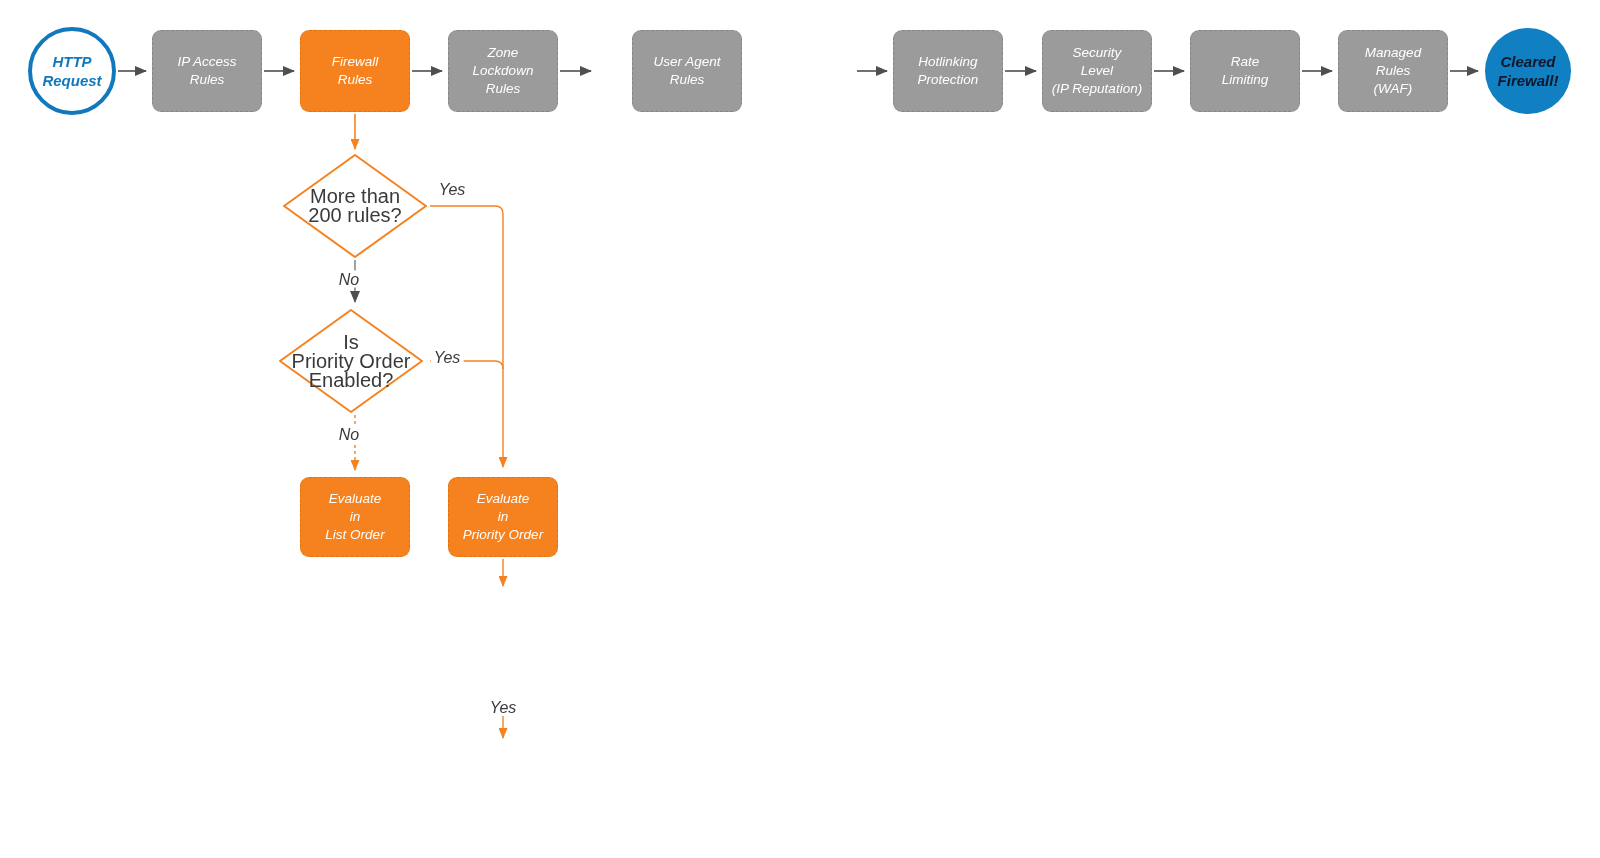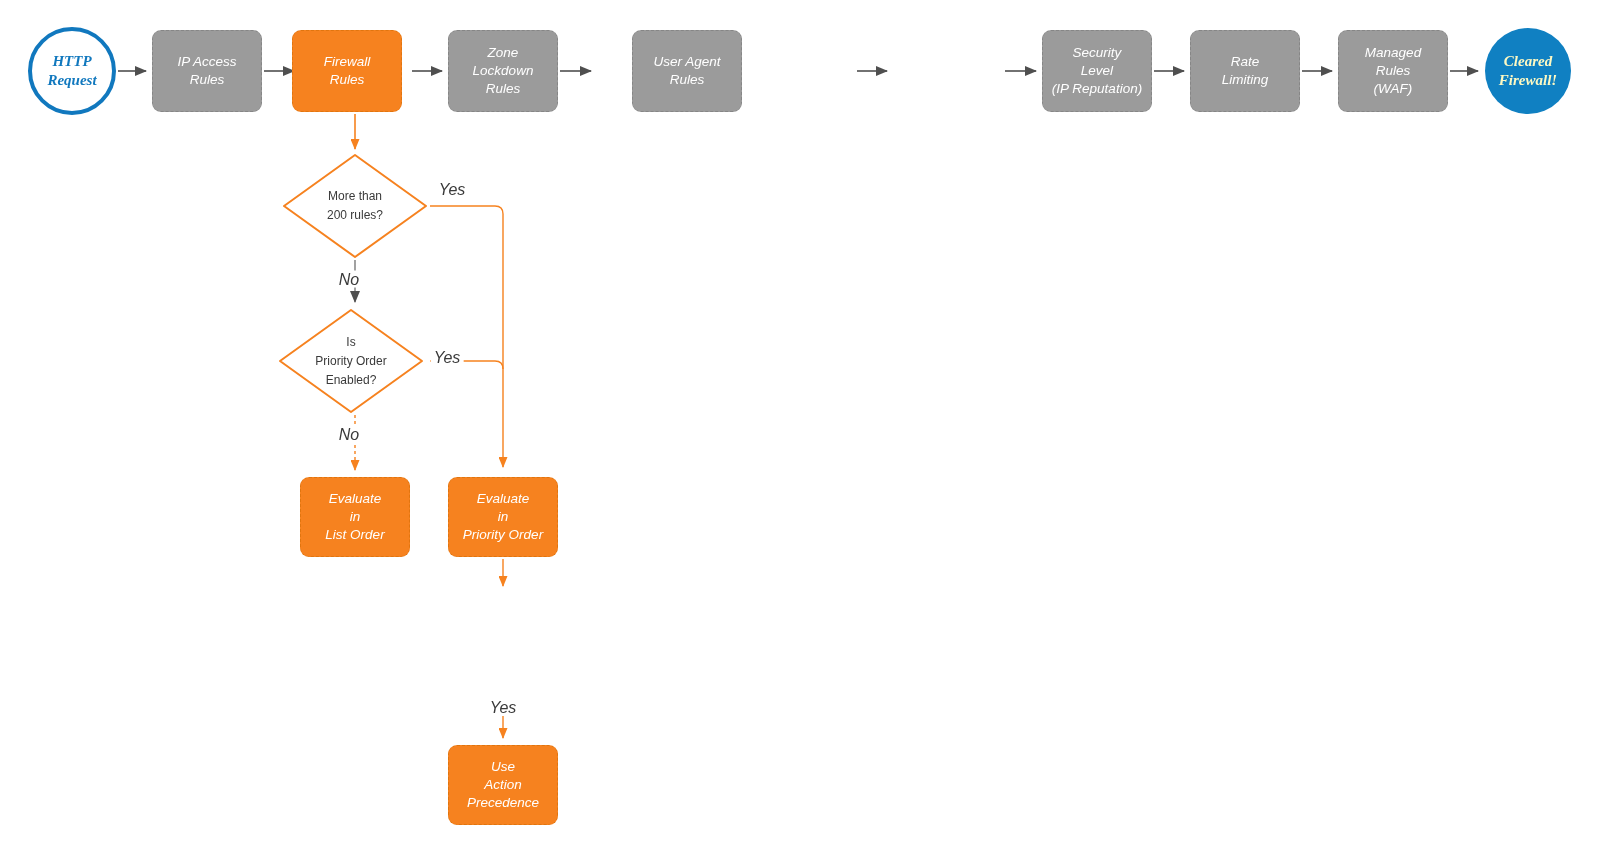--- a/index.html
+++ b/index.html
@@ -16,31 +16,31 @@
     text-align:center;font-style:italic;color:#ffffff;font-size:13.5px;line-height:18px;
     z-index:2;
   }
   .pnode .nlabel{white-space:pre-line;}
   .gray{background:#9B9B9B;border:1px dashed #868686;}
   .orange{background:#F6821F;border:1px dashed #e0750f;}
   
   .circle{
     position:absolute;border-radius:50%;box-sizing:border-box;display:flex;
     align-items:center;justify-content:center;text-align:center;
-    font-style:italic;font-weight:bold;font-size:15px;line-height:19px;z-index:2;font-family:Liberation Serif, serif;
+    font-style:italic;font-weight:bold;font-size:15px;line-height:19px;z-index:2;
   }
   .circle .nlabel{white-space:pre-line;}
   .start-circle{left:28px;top:27px;width:88px;height:88px;background:#ffffff;border:4px solid #1178BE;color:#1178BE;}
-  .end-circle{left:1485px;top:28px;width:86px;height:86px;background:#1080C2;color:#fef9c3;}
+  .end-circle{left:1485px;top:28px;width:86px;height:86px;background:#1080C2;color:#0f172a;}
   
   .diamond{position:absolute;z-index:2;}
   .diamond svg{position:absolute;left:0;top:0;}
   .dlabel{
     position:absolute;left:0;top:0;right:0;bottom:0;display:flex;align-items:center;justify-content:center;
-    text-align:center;font-size:12px;line-height:19px;color:#3a3a3a;white-space:pre-line;
+    text-align:center;font-size:20px;line-height:19px;color:#3a3a3a;white-space:pre-line;
   }
   
   .elabel{
     position:absolute;transform:translate(-50%,-50%);font-style:italic;font-size:16px;
     color:#3a3a3a;background:#ffffff;padding:0 3px;z-index:3;line-height:17px;
   }
 </style>
 </head>
 <body>
 
@@ -82,32 +82,36 @@
   </div>
   <div class="circle end-circle">
     <span class="nlabel">Cleared
 Firewall!</span>
   </div>
 
   <div class="pnode gray" style="left:152px">
     <span class="nlabel">IP Access
 Rules</span>
   </div>
-  <div class="pnode orange" style="left:292px">
+  <div class="pnode orange" style="left:300px">
     <span class="nlabel">Firewall
 Rules</span>
   </div>
   <div class="pnode gray" style="left:448px">
     <span class="nlabel">Zone
 Lockdown
 Rules</span>
   </div>
   <div class="pnode gray" style="left:632px">
     <span class="nlabel">User Agent
 Rules</span>
+  </div>
+  <div class="pnode gray" style="left:893px">
+    <span class="nlabel">Hotlinking
+Protection</span>
   </div>
   <div class="pnode gray" style="left:1190px">
     <span class="nlabel">Rate
 Limiting</span>
   </div>
   <div class="pnode gray" style="left:1042px">
     <span class="nlabel">Security
 Level
 (IP Reputation)</span>
   </div>
@@ -138,25 +142,20 @@
   <div class="pnode orange" style="left:300px;top:477px;height:80px">
     <span class="nlabel">Evaluate
 in
 List Order</span>
   </div>
   <div class="pnode orange" style="left:448px;top:477px;height:80px">
     <span class="nlabel">Evaluate
 in
 Priority Order</span>
   </div>
-  <div class="pnode orange" style="left:448px;top:745px;height:80px">
-    <span class="nlabel">Use
-Action
-Precedence</span>
-  </div>
 
   <span class="elabel" style="left:452px;top:189px">Yes</span>
   <span class="elabel" style="left:349px;top:279px">No</span>
   <span class="elabel" style="left:447px;top:357px">Yes</span>
   <span class="elabel" style="left:349px;top:434px">No</span>
   <span class="elabel" style="left:503px;top:707px">Yes</span>
 
 </div>
 
 </body></html>

